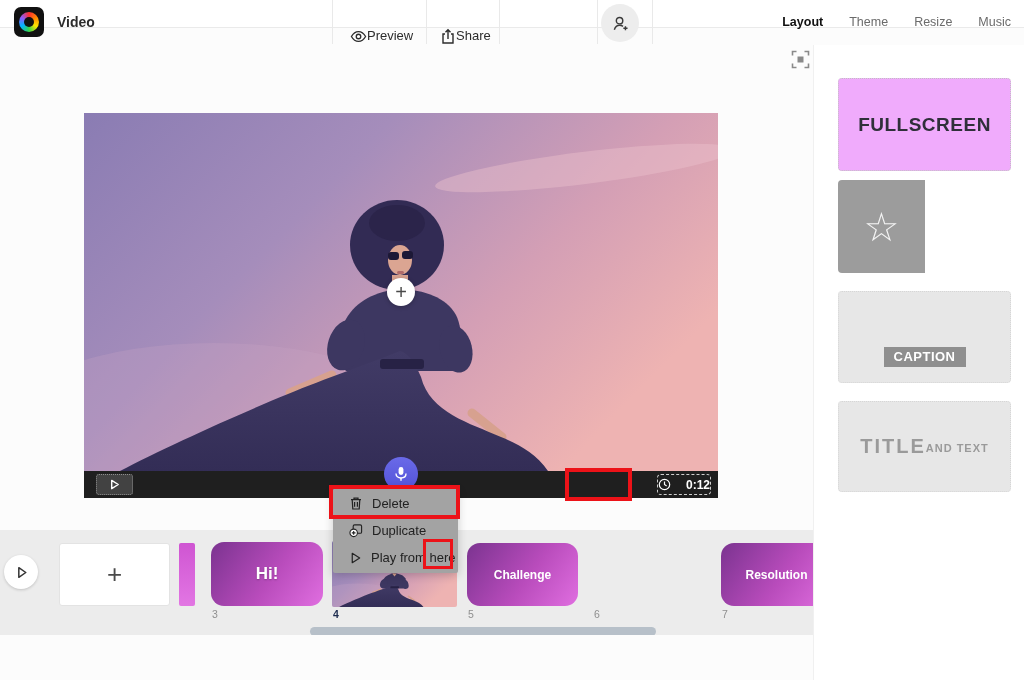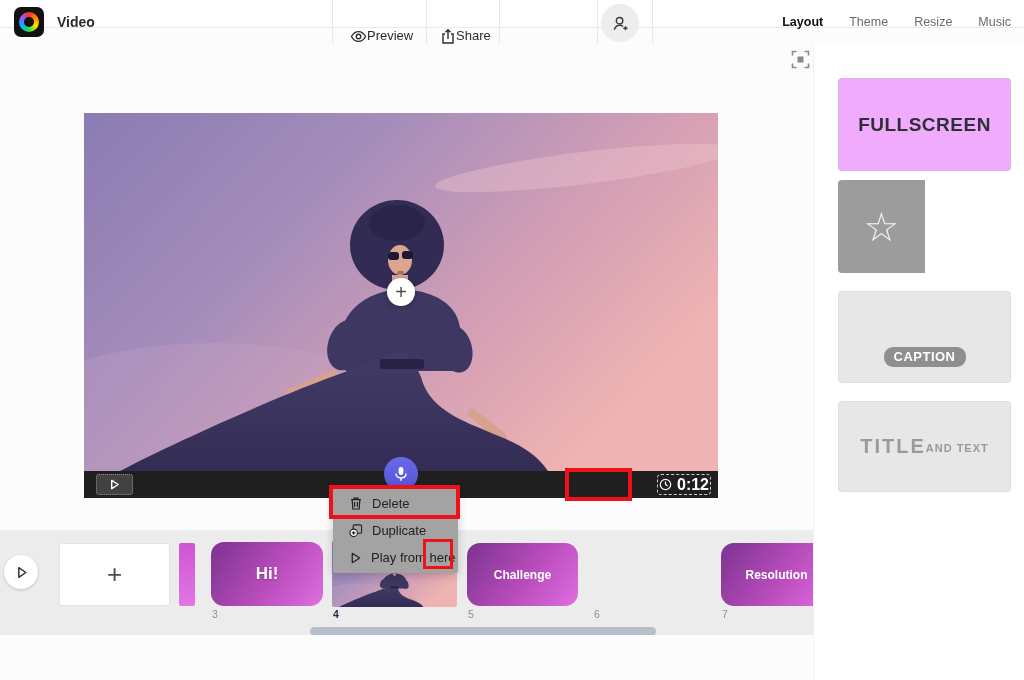--- a/index.html
+++ b/index.html
@@ -25,21 +25,21 @@
   .expand-ic { position:absolute; left:791px; top:5px; cursor:pointer; }
 
   
   #stage { position:absolute; left:84px; top:68px; width:634px; height:385px; }
   #photo { position:absolute; left:0; top:0; width:634px; height:358px; overflow:hidden; }
   #photo svg { display:block; width:634px; height:358px; }
   .center-add { position:absolute; left:303px; top:165px; width:28px; height:28px; border-radius:50%; background:#fff; box-shadow:0 1px 4px rgba(0,0,0,.25); display:flex; align-items:center; justify-content:center; font-size:20px; font-weight:400; color:#4a4a4a; cursor:pointer; line-height:1; }
   #ctrlbar { position:absolute; left:0; top:358px; width:634px; height:27px; background:#1f1f1f; }
   .vid-play { position:absolute; left:12px; top:3px; width:37px; height:21px; background:#424242; border:1px dotted #8d8d8d; border-radius:3px; display:flex; align-items:center; justify-content:center; cursor:pointer; }
   .mic-btn { position:absolute; left:300px; top:-14px; width:34px; height:34px; border-radius:50%; background:linear-gradient(180deg,#6a6ae8,#5252d8); display:flex; align-items:center; justify-content:center; cursor:pointer; z-index:5; }
-  .timer { position:absolute; left:573px; top:3px; width:54px; height:21px; border:1px dashed #cfcfcf; border-radius:4px; display:flex; align-items:center; justify-content:center; gap:5px; color:#fff; font-size:16px; font-weight:700; cursor:pointer; }
+  .timer { position:absolute; left:573px; top:3px; width:54px; height:21px; border:1px dashed #cfcfcf; border-radius:4px; display:flex; align-items:center; justify-content:space-between; gap:5px; color:#fff; font-size:12px; font-weight:700; cursor:pointer; }
 
   
   .redbox { position:absolute; border:4px solid #ec1218; z-index:30; pointer-events:none; }
 
   
   #ctxmenu { position:absolute; left:333px; top:443px; width:125px; background:#a3a3a3; box-shadow:0 2px 10px rgba(0,0,0,.2); border-radius:2px; z-index:20; padding:2px 5px; }
   .menu-item { height:27px; display:flex; align-items:center; gap:9px; padding-left:11px; font-size:13px; color:#222; cursor:pointer; white-space:nowrap; }
   .menu-item svg { flex:none; }
 
   
@@ -62,21 +62,21 @@
   .hscroll { position:absolute; left:310px; top:97px; width:346px; height:9px; border-radius:5px; background:#b7c0c9; cursor:pointer; }
 
   
   #rightpanel { position:absolute; left:813px; top:45px; width:211px; height:635px; background:#fff; border-left:1px solid #f0f0f0; }
   .card { position:absolute; left:24px; width:173px; border-radius:4px; cursor:pointer; }
   .card-fullscreen { top:25px; height:93px; background:#f0abfc; border:1px dotted #c2c2c2; display:flex; align-items:center; justify-content:center; font-size:19px; font-weight:700; letter-spacing:.5px; color:#2f2f3a;margin-top:8px; }
   .card-split { top:135px; height:93px; display:flex; overflow:hidden; border-radius:4px; }
   .split-l { width:86px; height:100%; background:#e3e3e3; border:1px dotted #d2d2d2; display:flex; align-items:center; padding-left:11px; font-size:15px; font-weight:700; color:#8e8e8e; line-height:1.25; }
   .split-r { width:87px; height:100%; background:#9c9c9c; display:flex; align-items:center; justify-content:center; color:#f4f4f4; font-size:40px; font-weight:400; }
   .card-caption { top:246px; height:92px; background:#e7e7e7; border:1px dotted #d6d6d6; }
-  .caption-badge { position:absolute; left:50%; transform:translateX(-50%); bottom:15px; background:#8f8f8f; color:#fff; font-size:13px; font-weight:700; letter-spacing:.5px; padding:2px 10px 3px;border-radius:9px; }
+  .caption-badge { position:absolute; left:50%; transform:translateX(-50%); bottom:15px; background:#8f8f8f; color:#fff; font-size:13px; font-weight:700; letter-spacing:.5px; padding:2px 10px 3px; }
   .card-title { top:356px; height:91px; background:#e7e7e7; border:1px dotted #d6d6d6; display:flex; flex-direction:row; align-items:center; justify-content:center; color:#9a9a9a; }
   .tt-big { font-size:20px; font-weight:700; letter-spacing:2px; }
   .tt-small { font-size:11px; font-weight:700; letter-spacing:1px; margin-top:2px; }
 </style>
 </head>
 <body>
 
 <svg width="0" height="0" style="position:absolute" aria-hidden="true">
   <defs>
     <linearGradient id="skyg" x1="0" y1="0" x2="1" y2="0.55">

